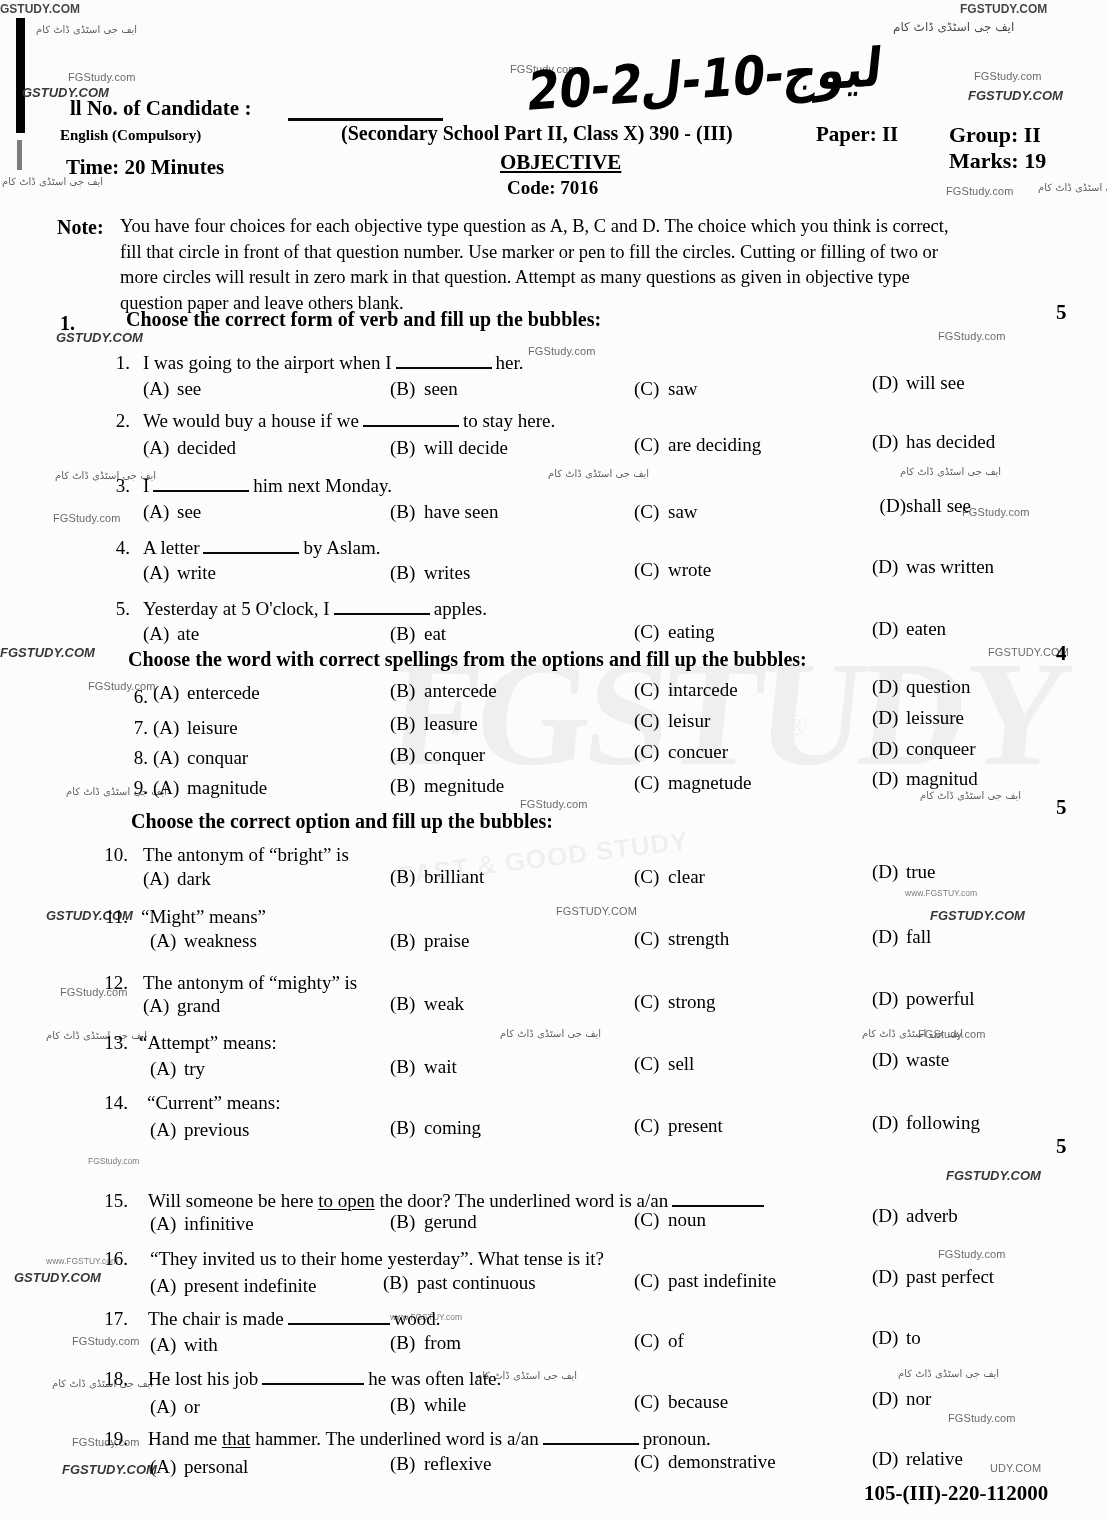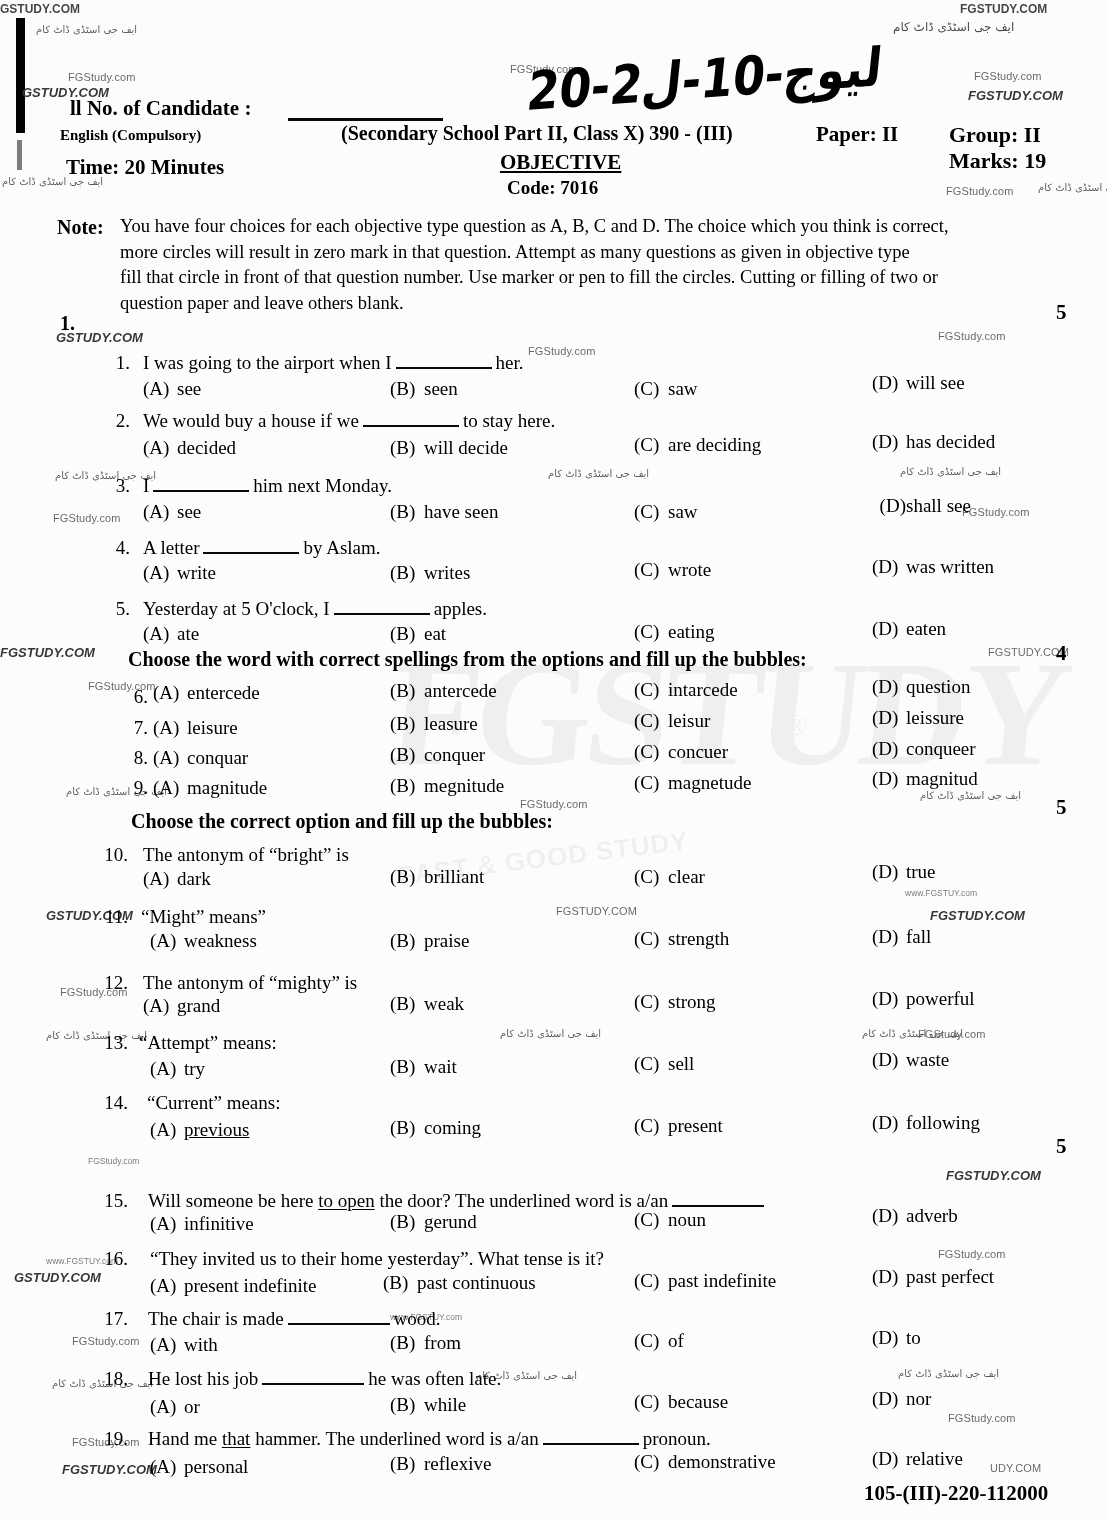--- a/index.html
+++ b/index.html
@@ -230,26 +230,27 @@
   <div class="hdr" id="objective">OBJECTIVE</div>
   <div class="hdr" id="code">Code: 7016</div>
   <div class="hdr" id="paper">Paper: II</div>
   <div class="hdr" id="group">Group: II</div>
   <div class="hdr" id="marks">Marks: 19</div>
   <div id="handwriting">لیوج-10-ل2-20</div>
 
   <div id="note-label">Note:</div>
   <div id="note-body">
     <span>You have four choices for each objective type question as A, B, C and D. The  choice  which you think is correct,</span>
+    <span>fill that circle in front of that question number.  Use  marker  or pen to fill the circles. Cutting  or  filling of two or</span>
     <span>more  circles  will  result  in  zero  mark  in  that  question.   Attempt as many questions as given in objective type</span>
-    <span>fill that circle in front of that question number.  Use  marker  or pen to fill the circles. Cutting  or  filling of two or</span>
     <span>question paper and leave others blank.</span>
   </div>
 
   <div class="sec-num" style="left:60px;  top:312px;">1.</div>
+  <div class="sec-head" style="left:126px; top:308px;">Choose the correct form of verb and fill up the bubbles:</div>
   <div class="sec-marks" style="left:1056px; top:300px;">5</div>
 
   <div class="qnum" style="left:90px;  top:352px;">1.</div>
   <div class="qtext" style="left:143px; top:352px;">
     <span>I was going to the airport when I</span><span class="blank" style="width:96px;"></span><span>her.</span>
   </div>
   <div class="opt" style="left:143px; top:378px;"><span class="lbl">(A)</span><span>see</span></div>
   <div class="opt" style="left:390px; top:378px;"><span class="lbl">(B)</span><span>seen</span></div>
   <div class="opt" style="left:634px; top:378px;"><span class="lbl">(C)</span><span>saw</span></div>
   <div class="opt" style="left:872px; top:372px;"><span class="lbl">(D)</span><span>will see</span></div>
@@ -343,21 +344,21 @@
 
   <div class="qnum" style="left:88px;  top:1032px;">13.</div>
   <div class="qtext" style="left:139px; top:1032px;">“Attempt” means:</div>
   <div class="opt" style="left:150px; top:1058px;"><span class="lbl">(A)</span><span>try</span></div>
   <div class="opt" style="left:390px; top:1056px;"><span class="lbl">(B)</span><span>wait</span></div>
   <div class="opt" style="left:634px; top:1053px;"><span class="lbl">(C)</span><span>sell</span></div>
   <div class="opt" style="left:872px; top:1049px;"><span class="lbl">(D)</span><span>waste</span></div>
 
   <div class="qnum" style="left:88px;  top:1092px;">14.</div>
   <div class="qtext" style="left:147px; top:1092px;">“Current” means:</div>
-  <div class="opt" style="left:150px; top:1119px;text-decoration:underline;"><span class="lbl">(A)</span><span>previous</span></div>
+  <div class="opt" style="left:150px; top:1119px;"><span class="lbl">(A)</span><span>previous</span></div>
   <div class="opt" style="left:390px; top:1117px;"><span class="lbl">(B)</span><span>coming</span></div>
   <div class="opt" style="left:634px; top:1115px;"><span class="lbl">(C)</span><span>present</span></div>
   <div class="opt" style="left:872px; top:1112px;"><span class="lbl">(D)</span><span>following</span></div>
 
   <div class="sec-marks" style="left:1056px; top:1134px;">5</div>
 
   <div class="qnum" style="left:88px;  top:1190px;">15.</div>
   <div class="qtext" style="left:148px; top:1190px;">Will someone be here <span class="u">to open</span> the door? The underlined word is a/an<span class="blank" style="width:92px;"></span></div>
   <div class="opt" style="left:150px; top:1213px;"><span class="lbl">(A)</span><span>infinitive</span></div>
   <div class="opt" style="left:390px; top:1211px;"><span class="lbl">(B)</span><span>gerund</span></div>

